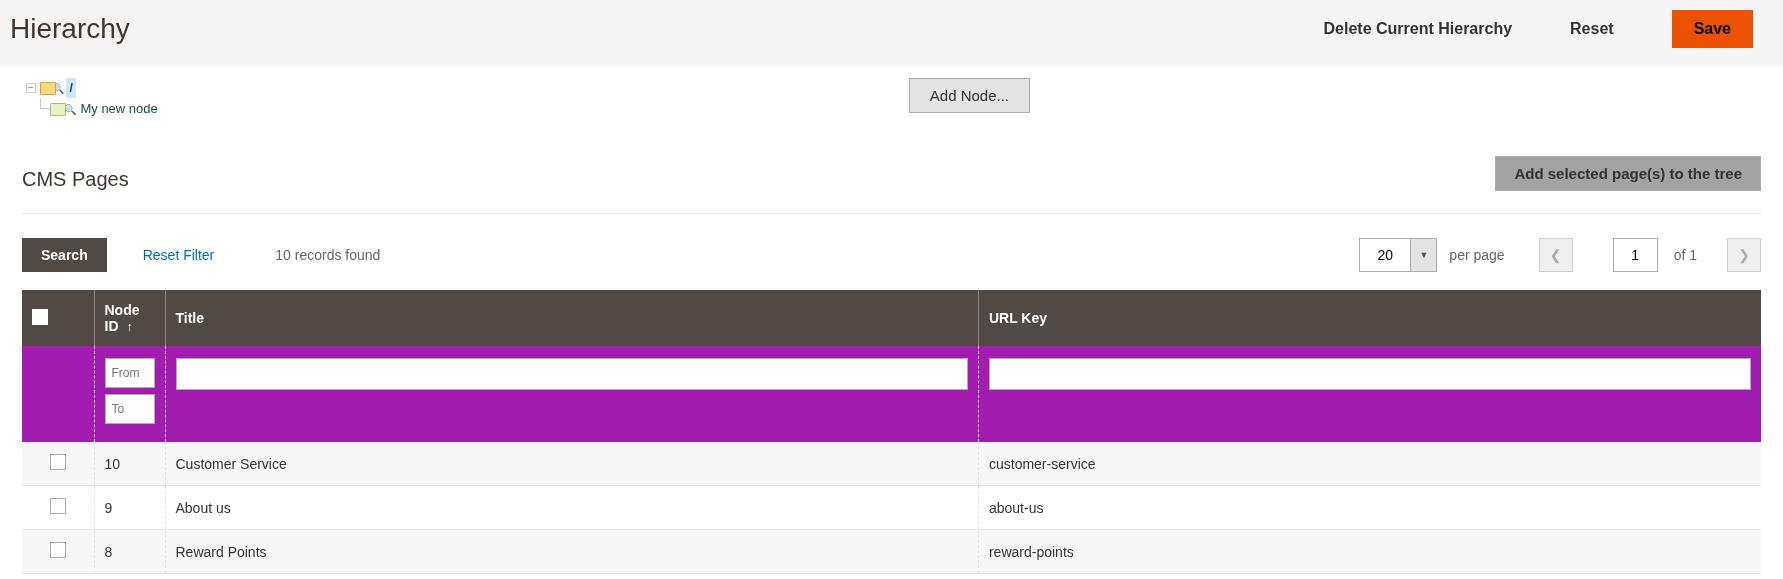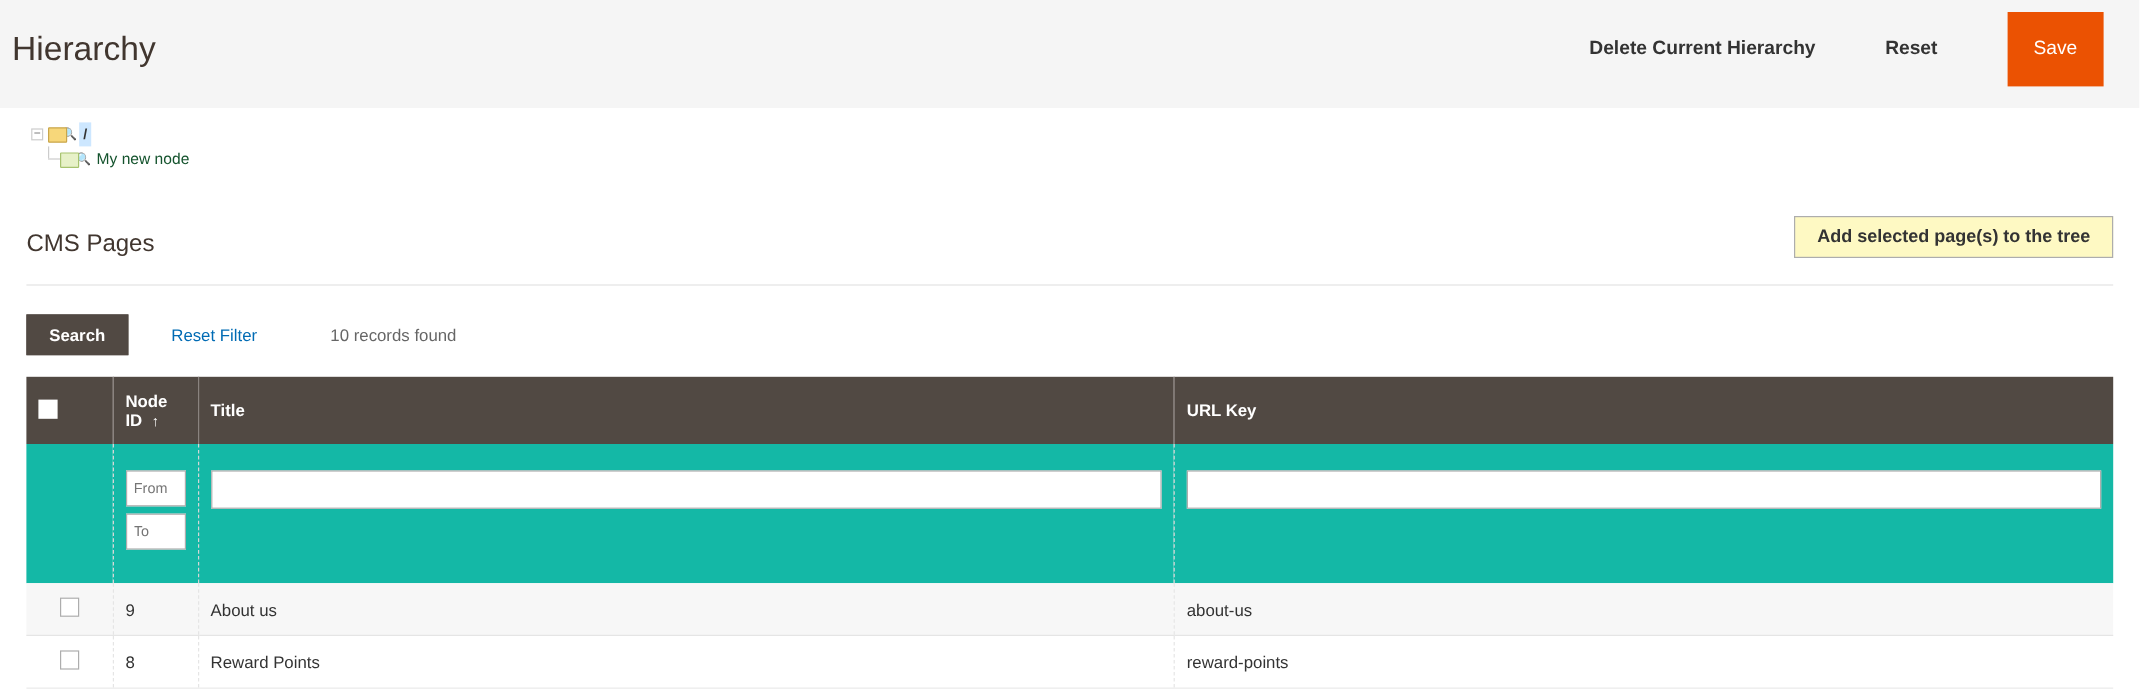--- a/index.html
+++ b/index.html
@@ -25,25 +25,25 @@
   .header-link {
     color: #333;
     font-size: 16px;
     font-weight: 600;
     cursor: pointer;
     background: none;
     border: none;
   }
   .btn-primary {
     background: #eb5202;
-    color: #ffffff;
+    color: #000000;
     border: none;
-    padding: 22px 22px;
+    padding: 10px 22px;
     font-size: 16px;
-    font-weight: 400;
+    font-weight: 700;
     cursor: pointer;
   }
 
   .body-section {
     padding: 12px 22px 0 22px;
   }
 
   .tree-area {
     display: flex;
     align-items: flex-start;
@@ -130,21 +130,21 @@
     margin-top: 36px;
     border-bottom: 1px solid #e3e3e3;
     padding-bottom: 22px;
   }
   .section-title{
     font-size:20px;
     font-weight:400;
     color:#41362f;
   }
   .btn-secondary{
-    background:#fef9c3;
+    background:#a3a3a3;
     border:1px solid #adadad;
     color:#333;
     padding: 8px 18px;
     font-size:15px;
     font-weight:600;
     cursor:pointer;
   }
 
   .toolbar{
     display:flex;
@@ -249,22 +249,22 @@
     vertical-align: middle;
   }
   .grid thead th:last-child{ border-right:none; }
   .th-check{ width:72px; text-align:center;}
   .th-id{ width:66px;}
   .th-title{ }
   .th-url{ width:45%; }
   .sort-arrow{ font-size:12px; margin-left:4px; }
 
   .grid tr.filter-row td{
-    background:#14b8a6;
-    padding:22px 10px;
+    background:#a21caf;
+    padding:12px 10px;
     border-right:1px dashed #d6d6d6;
     vertical-align: top;
   }
   .grid tr.filter-row td:last-child{ border-right:none;}
   .filter-input{
     width:100%;
     height:32px;
     border:1px solid #adadad;
     padding: 0 8px;
     font-size:13px;
@@ -327,32 +327,50 @@
         <span class="tree-ico folder"></span>
         <span class="mag">🔍</span>
         <span class="slash">/</span>
       </div>
       <div class="tree-child">
         <span class="tree-ico page"></span>
         <span class="mag">🔍</span>
         <span class="tree-label">My new node</span>
       </div>
     </div>
+    <div class="add-node-wrap">
+      <button class="add-node-btn">Add Node...</button>
+    </div>
   </div>
 
   <div class="section-row">
     <div class="section-title">CMS Pages</div>
     <button class="btn-secondary">Add selected page(s) to the tree</button>
   </div>
 
   <div class="toolbar">
     <div class="toolbar-left">
       <button class="btn-search">Search</button>
       <button class="link-action">Reset Filter</button>
       <span class="records-text">10 records found</span>
+    </div>
+    <div class="toolbar-right">
+      <div class="page-size-wrap">
+        <input class="page-size-input" value="20" style="">
+        <span class="page-size-dd">▼</span>
+      </div>
+      <span class="per-page-label">per page</span>
+      <span class="nav-btn disabled">
+        <span>❮</span>
+      </span>
+      <input class="page-num-input" value="1" style="">
+      <span class="of-text">of 1</span>
+      <span class="nav-btn disabled">
+        <span>❯</span>
+      </span>
     </div>
   </div>
 
   <table class="grid">
     <thead>
       <tr>
         <th class="th-check">
           <span class="hdr-check"></span>
         </th>
         <th class="th-id">
@@ -373,20 +391,26 @@
         <td>
           <input class="filter-from" placeholder="From" style="">
           <input class="filter-to" placeholder="To" style="">
         </td>
         <td><input class="filter-input" style=""></td>
         <td><input class="filter-input" style=""></td>
       </tr>
 
       <tr class="data-row">
         <td class="chk-cell"><span class="row-check"></span></td>
+        <td>10</td>
+        <td>Customer Service</td>
+        <td>customer-service</td>
+      </tr>
+      <tr class="data-row">
+        <td class="chk-cell"><span class="row-check"></span></td>
         <td>9</td>
         <td>About us</td>
         <td>about-us</td>
       </tr>
       <tr class="data-row">
         <td class="chk-cell"><span class="row-check"></span></td>
         <td>8</td>
         <td>Reward Points</td>
         <td>reward-points</td>
       </tr>

